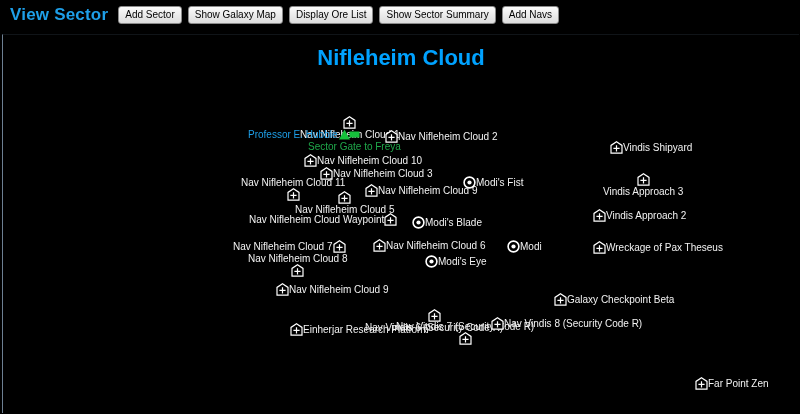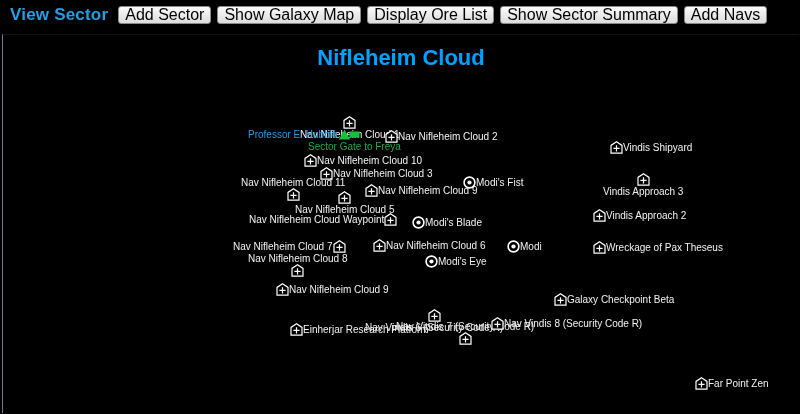--- a/index.html
+++ b/index.html
@@ -36,21 +36,21 @@
     letter-spacing: 0.2px;
     white-space: nowrap;
   }
   .toolbar {
     display: flex;
     align-items: center;
     gap: 6px;
   }
   .tbtn {
     font-family: "Liberation Sans", sans-serif;
-    font-size: 16px;
+    font-size: 10px;
     color: #000000;
     background: linear-gradient(180deg, #fbfbfb 0%, #ebebeb 50%, #dddddd 100%);
     border: 1px solid #8a8a8a;
     border-radius: 3px;
     padding: 2px 6px 3px 6px;
     line-height: 11px;
     white-space: nowrap;
     cursor: pointer;
   }
 

